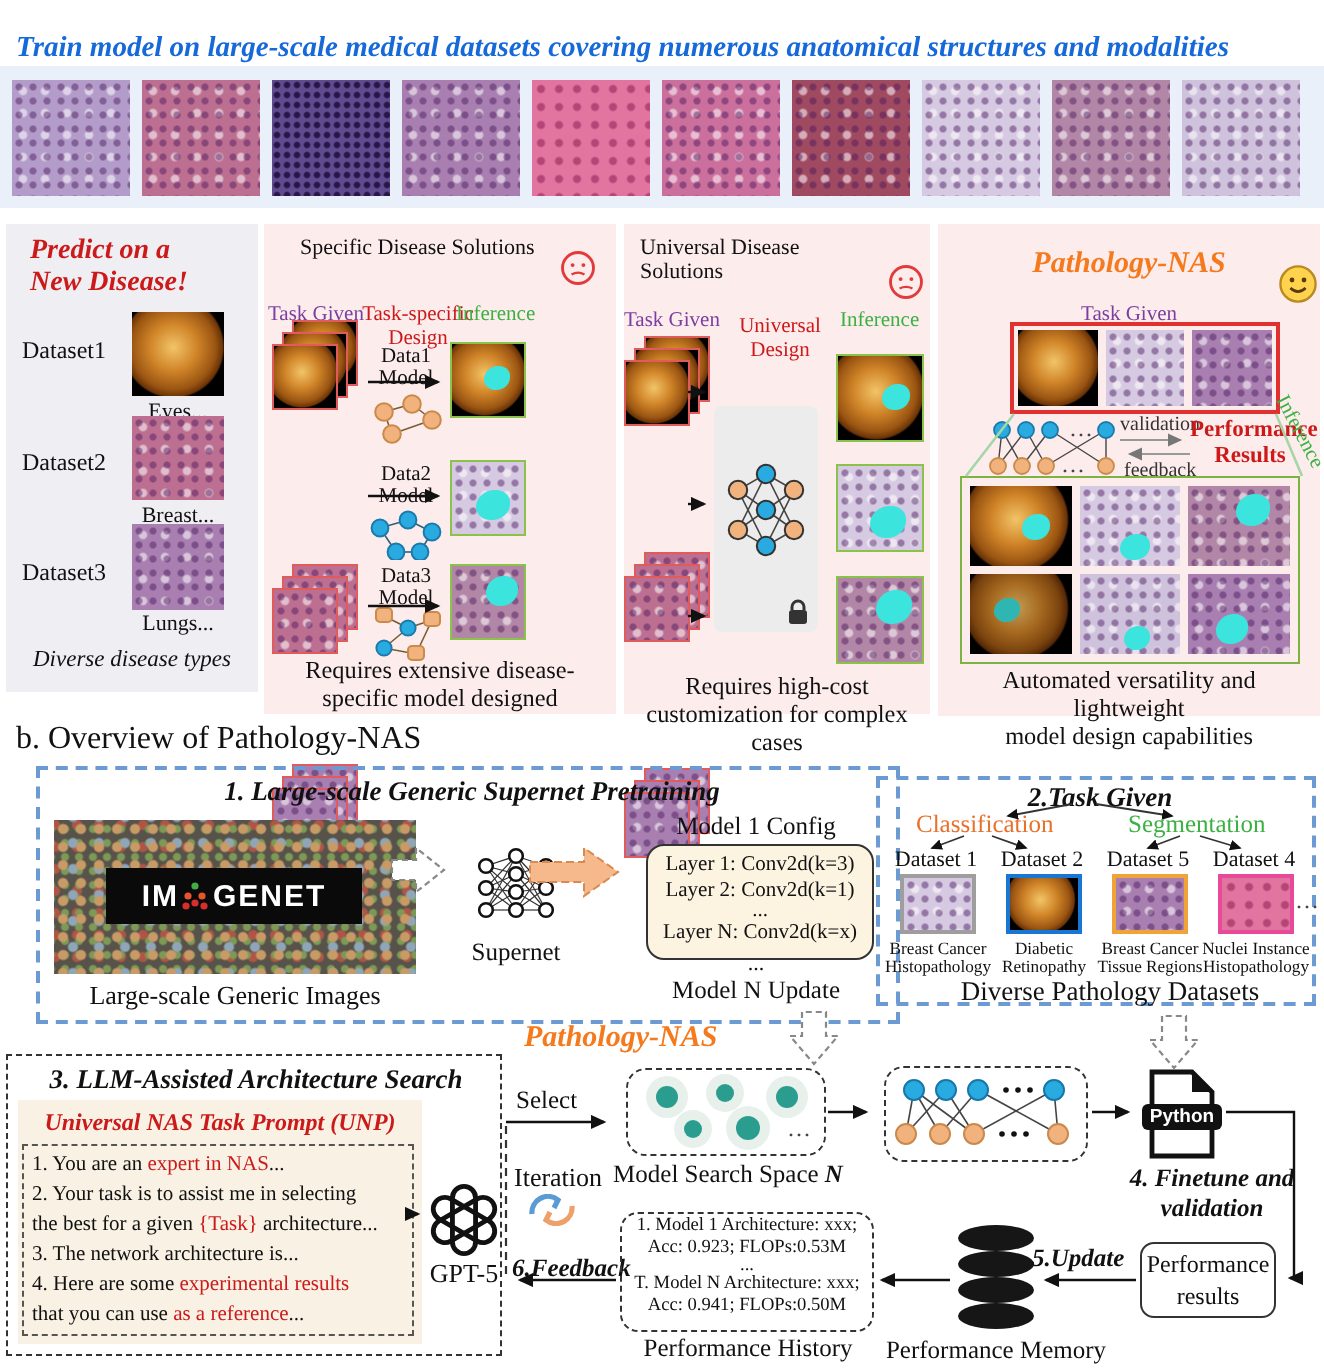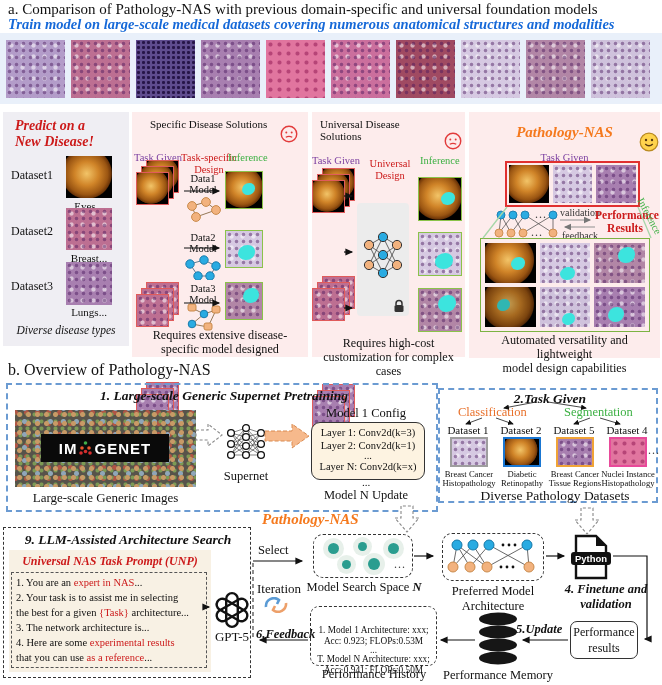--- a/index.html
+++ b/index.html
@@ -43,21 +43,20 @@
   .ds-cap{position:absolute;width:54px;font-size:8.6px;line-height:1.1;text-align:center}
   .dash{border:1.3px dashed #444;box-sizing:border-box}
   .dot{position:absolute;width:11px;height:11px;border-radius:50%;background:#2a9d8f;box-shadow:0 0 0 5px rgba(120,170,140,.18)}
   .small-ell{color:#444;font-size:12px;letter-spacing:1px}
 </style>
 </head>
 <body>
 
 <div id="root">
 
-  <div class="abs" style="left:8px;top:1px;font-size:15px">a. Comparison of Pathology-NAS with previous domain-specific and universal foundation models</div>
   <div class="abs bi" style="left:8px;top:16px;font-size:14.5px;color:#1669d8">Train model on large-scale medical datasets covering numerous anatomical structures and modalities</div>
 
   <div class="abs strip">
     <div class="thumb histo h1"></div>
     <div class="thumb histo h2"></div>
     <div class="thumb histo h3"></div>
     <div class="thumb histo h4"></div>
     <div class="thumb histo h5"></div>
     <div class="thumb histo h6"></div>
     <div class="thumb histo h7"></div>
@@ -338,21 +337,21 @@
     </div>
 
     <div class="abs cap" style="left:4px;top:221px;width:183px">
       <span>Automated versatility and lightweight</span><br>
       <span>model design capabilities</span>
     </div>
   </div>
 
   <div class="abs" style="left:8px;top:361px;font-size:16px">b. Overview of Pathology-NAS</div>
 
-  <div class="bluebox" style="left:6px;top:383px;width:432px;height:129px">
+  <div class="bluebox" style="left:18px;top:383px;width:432px;height:129px">
     <div class="abs btitle" style="left:0;top:3px;width:432px">1. Large-scale Generic Supernet Pretraining</div>
     <div class="abs" style="left:7px;top:25px;width:181px;height:77px;background-color:#57534a;background-image:radial-gradient(#c89a66 2px,transparent 3px),radial-gradient(#8fa6b8 2px,transparent 3px),radial-gradient(#7c9a55 1.5px,transparent 2.5px),radial-gradient(#b05545 2px,transparent 3px);background-size:9px 9px,13px 13px,7px 7px,11px 11px;background-position:0 0,3px 5px,2px 1px,6px 8px">
       <div class="abs sans" style="left:26px;top:24px;width:128px;height:28px;background:#0a0a0a;color:#fff;font-weight:bold;font-size:15px;letter-spacing:1px;display:flex;align-items:center;justify-content:center;gap:2px">
         <span>IM</span>
         <svg width="13" height="16">
           <circle cx="6.5" cy="3" r="1.8" fill="#41ad49"></circle>
             <circle cx="3" cy="8" r="1.8" fill="#e8542c"></circle>
             <circle cx="10" cy="8" r="1.8" fill="#e8542c"></circle>
           <circle cx="2" cy="13" r="1.8" fill="#d62e2e"></circle>
             <circle cx="6.5" cy="11.5" r="1.8" fill="#d62e2e"></circle>
@@ -436,21 +435,21 @@
     <div class="ds-cap" style="left:55px;top:80px"><span>Diabetic</span><br><span>Retinopathy</span></div>
     <div class="ds-cap" style="left:108px;top:80px"><span>Breast Cancer</span><br><span>Tissue Regions</span></div>
     <div class="ds-cap" style="left:161px;top:80px"><span>Nuclei Instance</span><br><span>Histopathology</span></div>
 
     <div class="abs c" style="left:35px;top:98px;width:160px;font-size:13.5px">Diverse Pathology Datasets</div>
   </div>
 
   <div class="abs bi orange" style="left:262px;top:511px;font-size:15px">Pathology-NAS</div>
 
   <div class="abs dash" style="left:3px;top:527px;width:248px;height:151px;border-color:#333">
-    <div class="abs btitle" style="left:0;top:4px;width:248px">9. LLM-Assisted Architecture Search</div>
+    <div class="abs btitle" style="left:0;top:4px;width:248px">3. LLM-Assisted Architecture Search</div>
     <div class="abs" style="left:5px;top:22px;width:202px;height:122px;background:#f8f1e4"></div>
     <div class="abs bi red c" style="left:10px;top:26px;width:192px;font-size:12px">Universal NAS Task Prompt (UNP)</div>
     <div class="abs" style="left:7px;top:44px;width:196px;height:96px;border:1.2px dashed #555;box-sizing:border-box;padding:2px 4px;font-size:10.5px;line-height:15px">
       <div><span>1. You are an </span><span class="red">expert in NAS</span><span>...</span></div>
       <div><span>2. Your task is to assist me in selecting</span></div>
       <div><span>the best for a given </span><span class="red">{Task}</span><span> architecture...</span></div>
       <div><span>3. The network architecture is...</span></div>
       <div><span>4. Here are some </span><span class="red">experimental results</span></div>
       <div><span>that you can use </span><span class="red">as a reference</span><span>...</span></div>
     </div>
@@ -512,21 +511,20 @@
           <circle cx="86" cy="33" r="5"></circle>
         </g>
       <circle cx="60" cy="11" r="1.4" fill="#111"></circle>
         <circle cx="66" cy="11" r="1.4" fill="#111"></circle>
         <circle cx="72" cy="11" r="1.4" fill="#111"></circle>
       <circle cx="58" cy="33" r="1.4" fill="#111"></circle>
         <circle cx="64" cy="33" r="1.4" fill="#111"></circle>
         <circle cx="70" cy="33" r="1.4" fill="#111"></circle>
     </svg>
   </div>
-  <div class="abs c" style="left:420px;top:584px;width:146px;font-size:12.5px">Preferred Model Architecture</div>
 
   <div class="abs" style="left:570px;top:534px;width:42px;height:46px">
     <svg width="42" height="46">
       <path d="M6 2 h20 l10 10 v32 h-30 z" fill="#fff" stroke="#111" stroke-width="2.4"></path>
       <path d="M26 2 l10 10 h-10 z" fill="#111"></path>
       <rect x="1" y="18" width="40" height="13" rx="3" fill="#111"></rect>
     </svg>
     <div class="abs sans" style="left:0;top:19px;width:42px;color:#fff;font-weight:bold;font-size:9.5px;text-align:center">Python</div>
   </div>
   <div class="abs bi c" style="left:556px;top:582px;width:100px;font-size:12.5px;line-height:1.2">
@@ -540,21 +538,21 @@
     <span>results</span>
   </div>
   <svg class="abs" style="left:477px;top:611px" width="42" height="56">
     <ellipse cx="21" cy="8" rx="19" ry="6.5" fill="#161616"></ellipse>
     <ellipse cx="21" cy="21" rx="19" ry="6.5" fill="#161616"></ellipse>
     <ellipse cx="21" cy="34" rx="19" ry="6.5" fill="#161616"></ellipse>
     <ellipse cx="21" cy="47" rx="19" ry="6.5" fill="#161616"></ellipse>
   </svg>
   <div class="abs c" style="left:442px;top:668px;width:112px;font-size:12.5px">Performance Memory</div>
 
-  <div class="abs dash" style="left:310px;top:606px;width:127px;height:60px;border-radius:9px;border-color:#333;text-align:center;font-size:9.3px;line-height:11px;padding-top:18px">
+  <div class="abs dash" style="left:310px;top:606px;width:127px;height:60px;border-radius:9px;border-color:#333;text-align:center;font-size:9.3px;line-height:11px;padding-top:1px">
     <div>1. Model 1 Architecture: xxx;</div>
     <div>Acc: 0.923; FLOPs:0.53M</div>
     <div style="line-height:7px">...</div>
     <div>T. Model N Architecture: xxx;</div>
     <div>Acc: 0.941; FLOPs:0.50M</div>
   </div>
   <div class="abs c" style="left:318px;top:667px;width:112px;font-size:12.5px">Performance History</div>
 
   <svg class="abs" id="wires" style="left:0;top:0;pointer-events:none" width="662" height="685">
     <defs>

